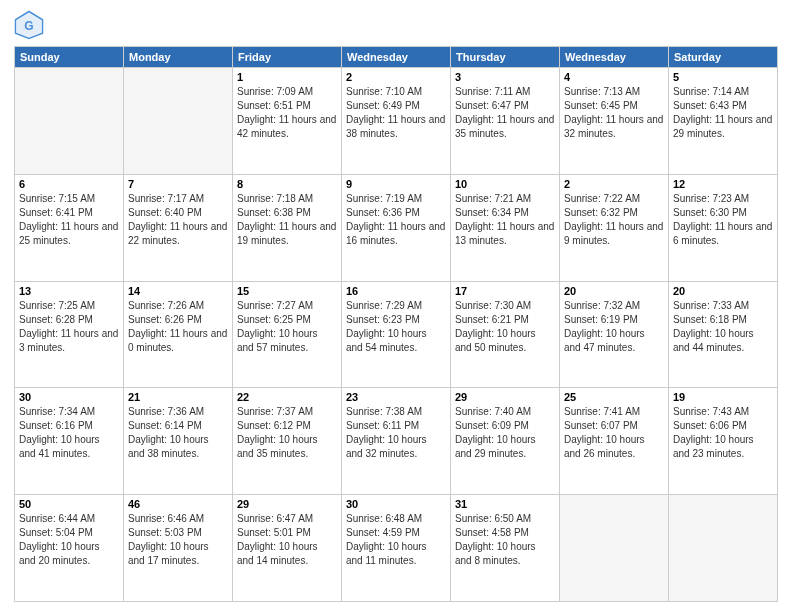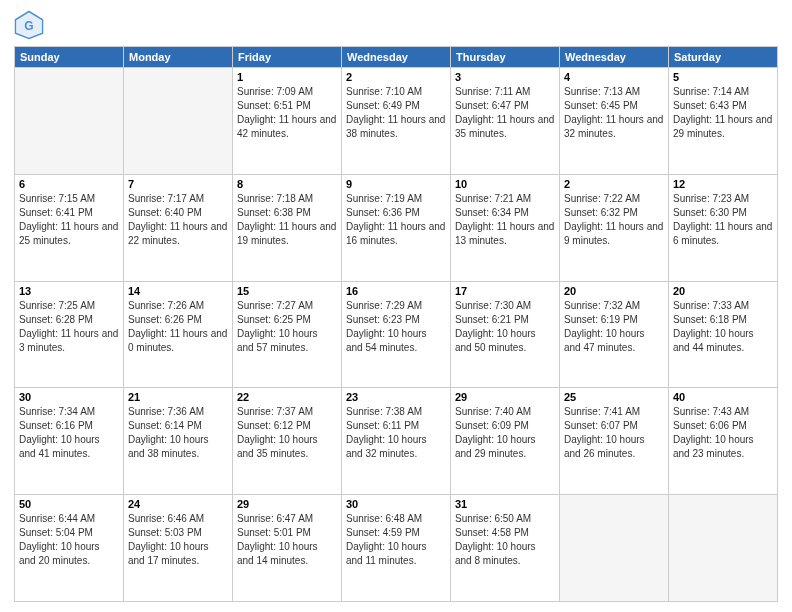--- a/index.html
+++ b/index.html
@@ -183,27 +183,27 @@
           <td><span class="day-num">21</span>
 <span class="day-info">Sunrise: 7:36 AM<br>Sunset: 6:14 PM<br>Daylight: 10 hours and 38 minutes.</span></td>
           <td><span class="day-num">22</span>
 <span class="day-info">Sunrise: 7:37 AM<br>Sunset: 6:12 PM<br>Daylight: 10 hours and 35 minutes.</span></td>
           <td><span class="day-num">23</span>
 <span class="day-info">Sunrise: 7:38 AM<br>Sunset: 6:11 PM<br>Daylight: 10 hours and 32 minutes.</span></td>
           <td><span class="day-num">29</span>
 <span class="day-info">Sunrise: 7:40 AM<br>Sunset: 6:09 PM<br>Daylight: 10 hours and 29 minutes.</span></td>
           <td><span class="day-num">25</span>
 <span class="day-info">Sunrise: 7:41 AM<br>Sunset: 6:07 PM<br>Daylight: 10 hours and 26 minutes.</span></td>
-          <td><span class="day-num">40</span>
+          <td><span class="day-num">19</span>
 <span class="day-info">Sunrise: 7:43 AM<br>Sunset: 6:06 PM<br>Daylight: 10 hours and 23 minutes.</span></td>
         </tr>
         <tr>
           <td><span class="day-num">50</span>
 <span class="day-info">Sunrise: 6:44 AM<br>Sunset: 5:04 PM<br>Daylight: 10 hours and 20 minutes.</span></td>
-          <td><span class="day-num">24</span>
+          <td><span class="day-num">46</span>
 <span class="day-info">Sunrise: 6:46 AM<br>Sunset: 5:03 PM<br>Daylight: 10 hours and 17 minutes.</span></td>
           <td><span class="day-num">29</span>
 <span class="day-info">Sunrise: 6:47 AM<br>Sunset: 5:01 PM<br>Daylight: 10 hours and 14 minutes.</span></td>
           <td><span class="day-num">30</span>
 <span class="day-info">Sunrise: 6:48 AM<br>Sunset: 4:59 PM<br>Daylight: 10 hours and 11 minutes.</span></td>
           <td><span class="day-num">31</span>
 <span class="day-info">Sunrise: 6:50 AM<br>Sunset: 4:58 PM<br>Daylight: 10 hours and 8 minutes.</span></td>
           <td class="empty"></td>
           <td class="empty"></td>
         </tr>

